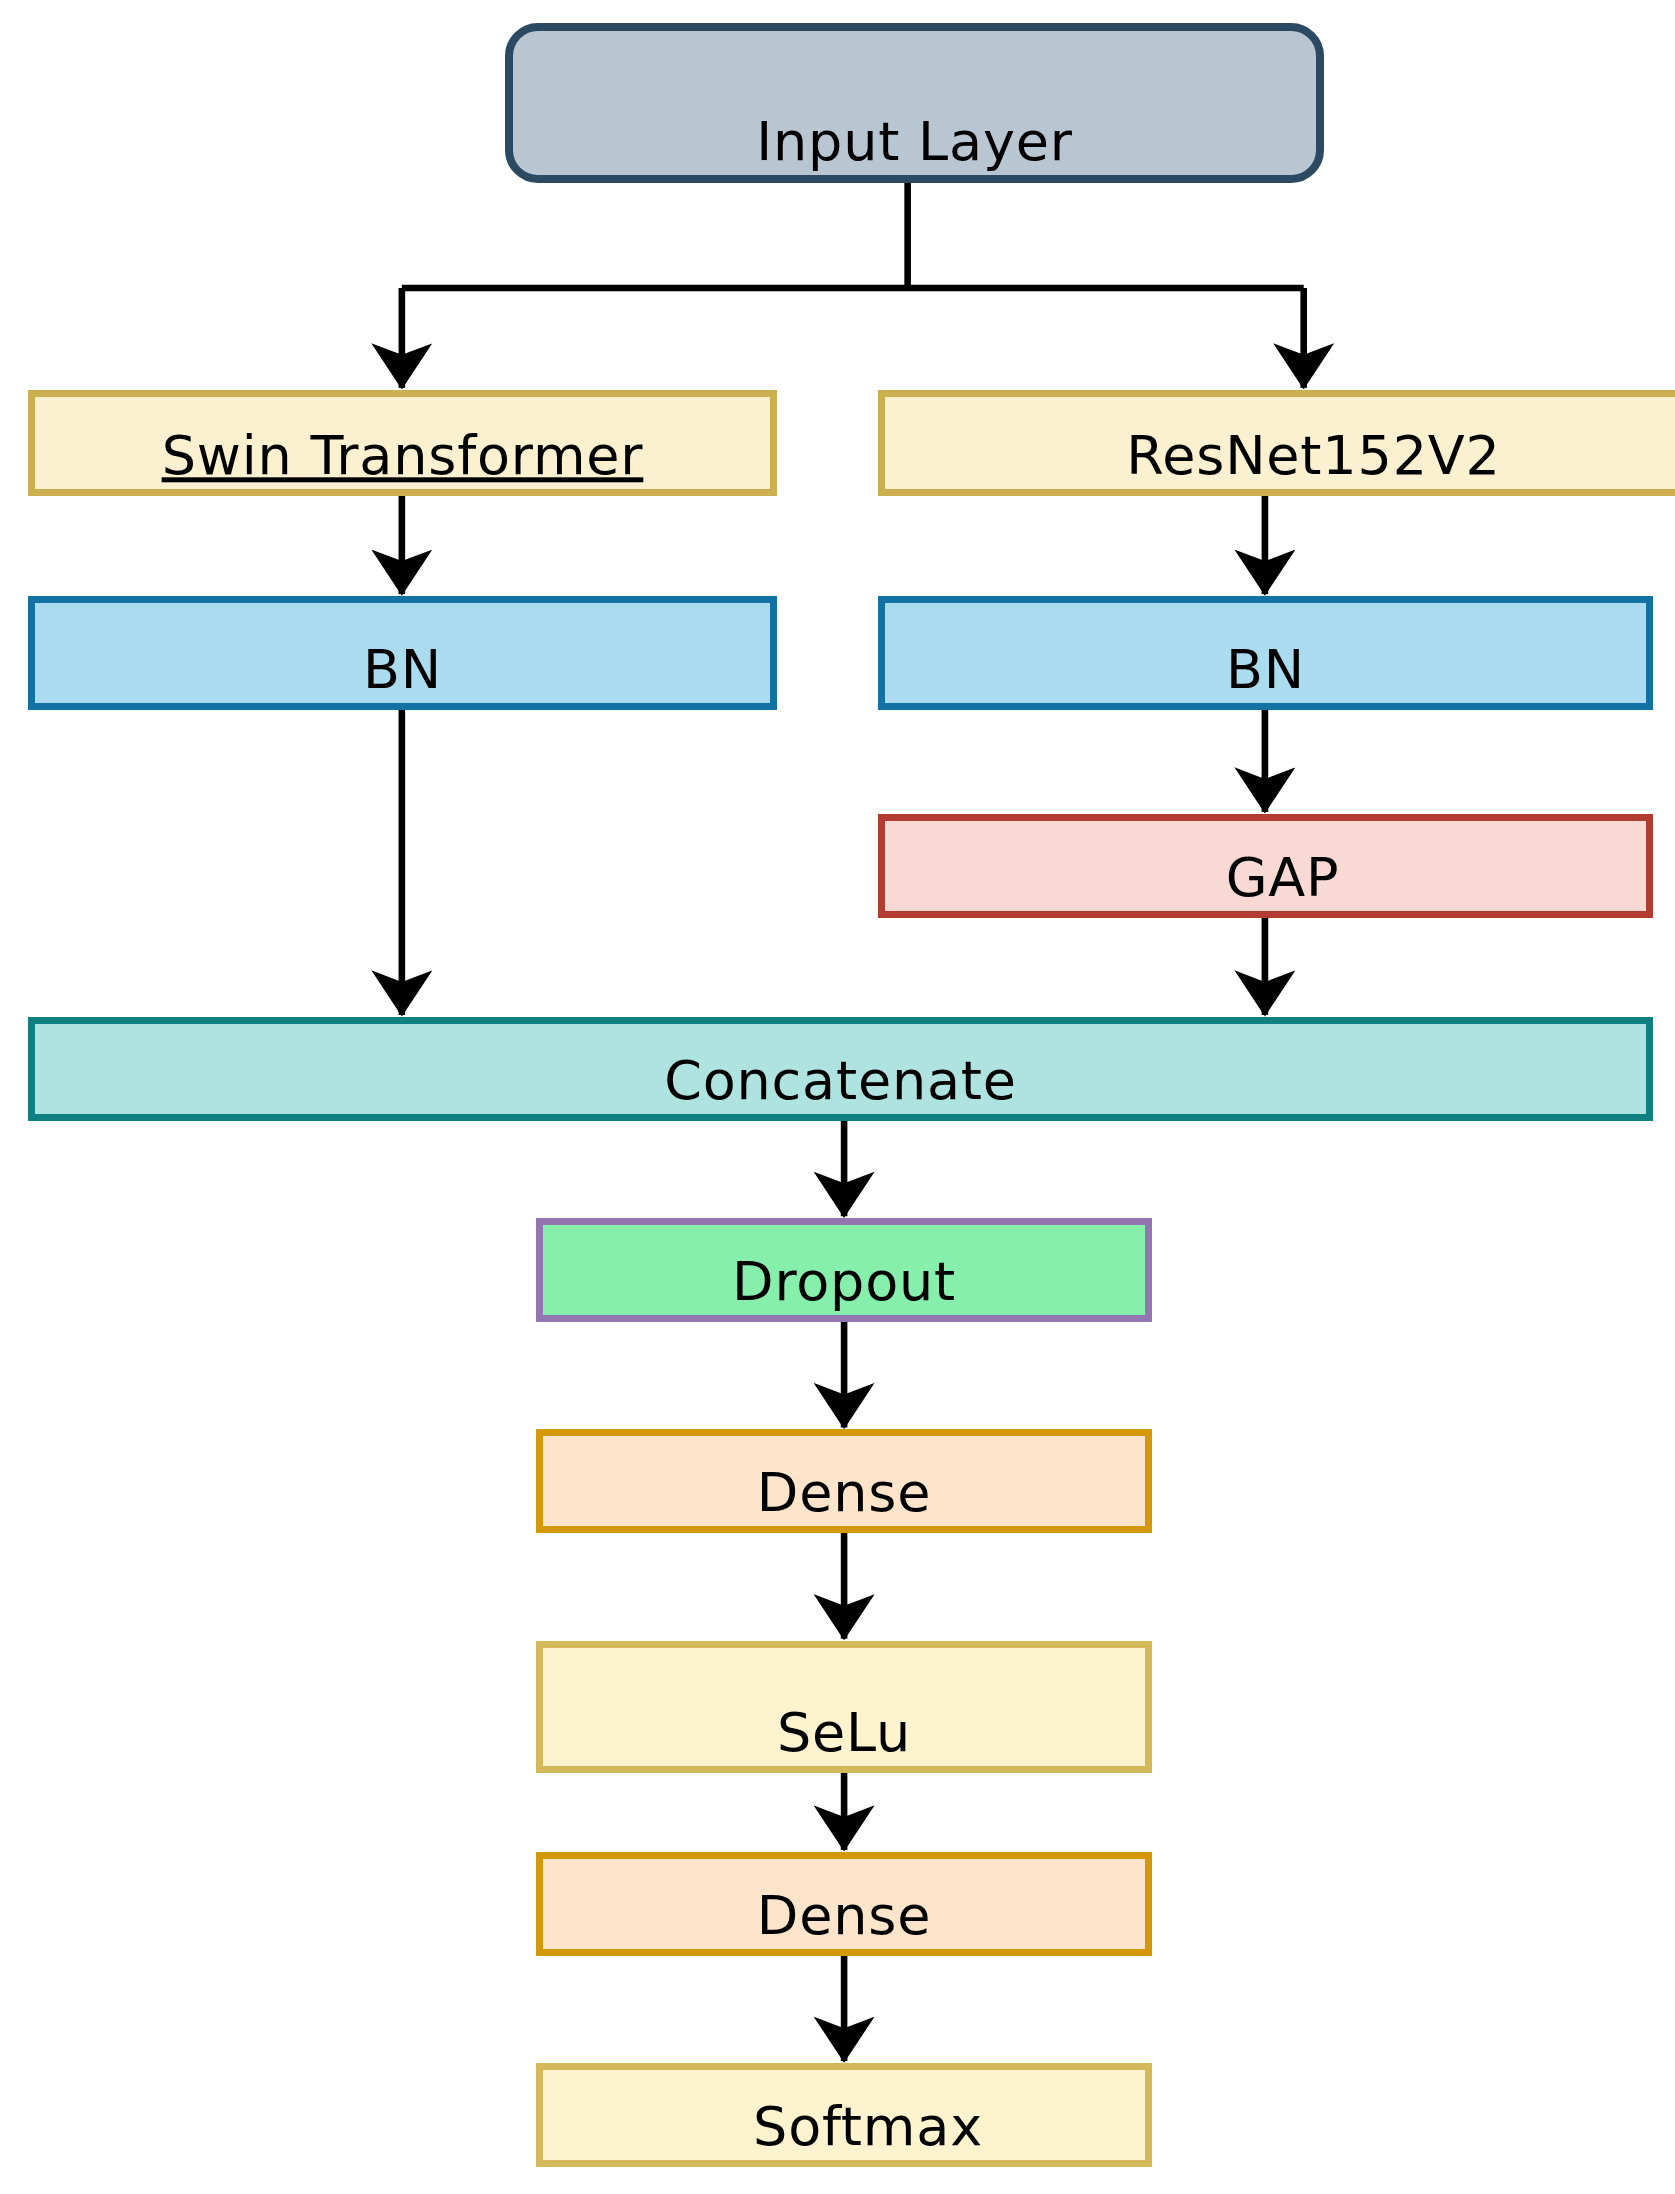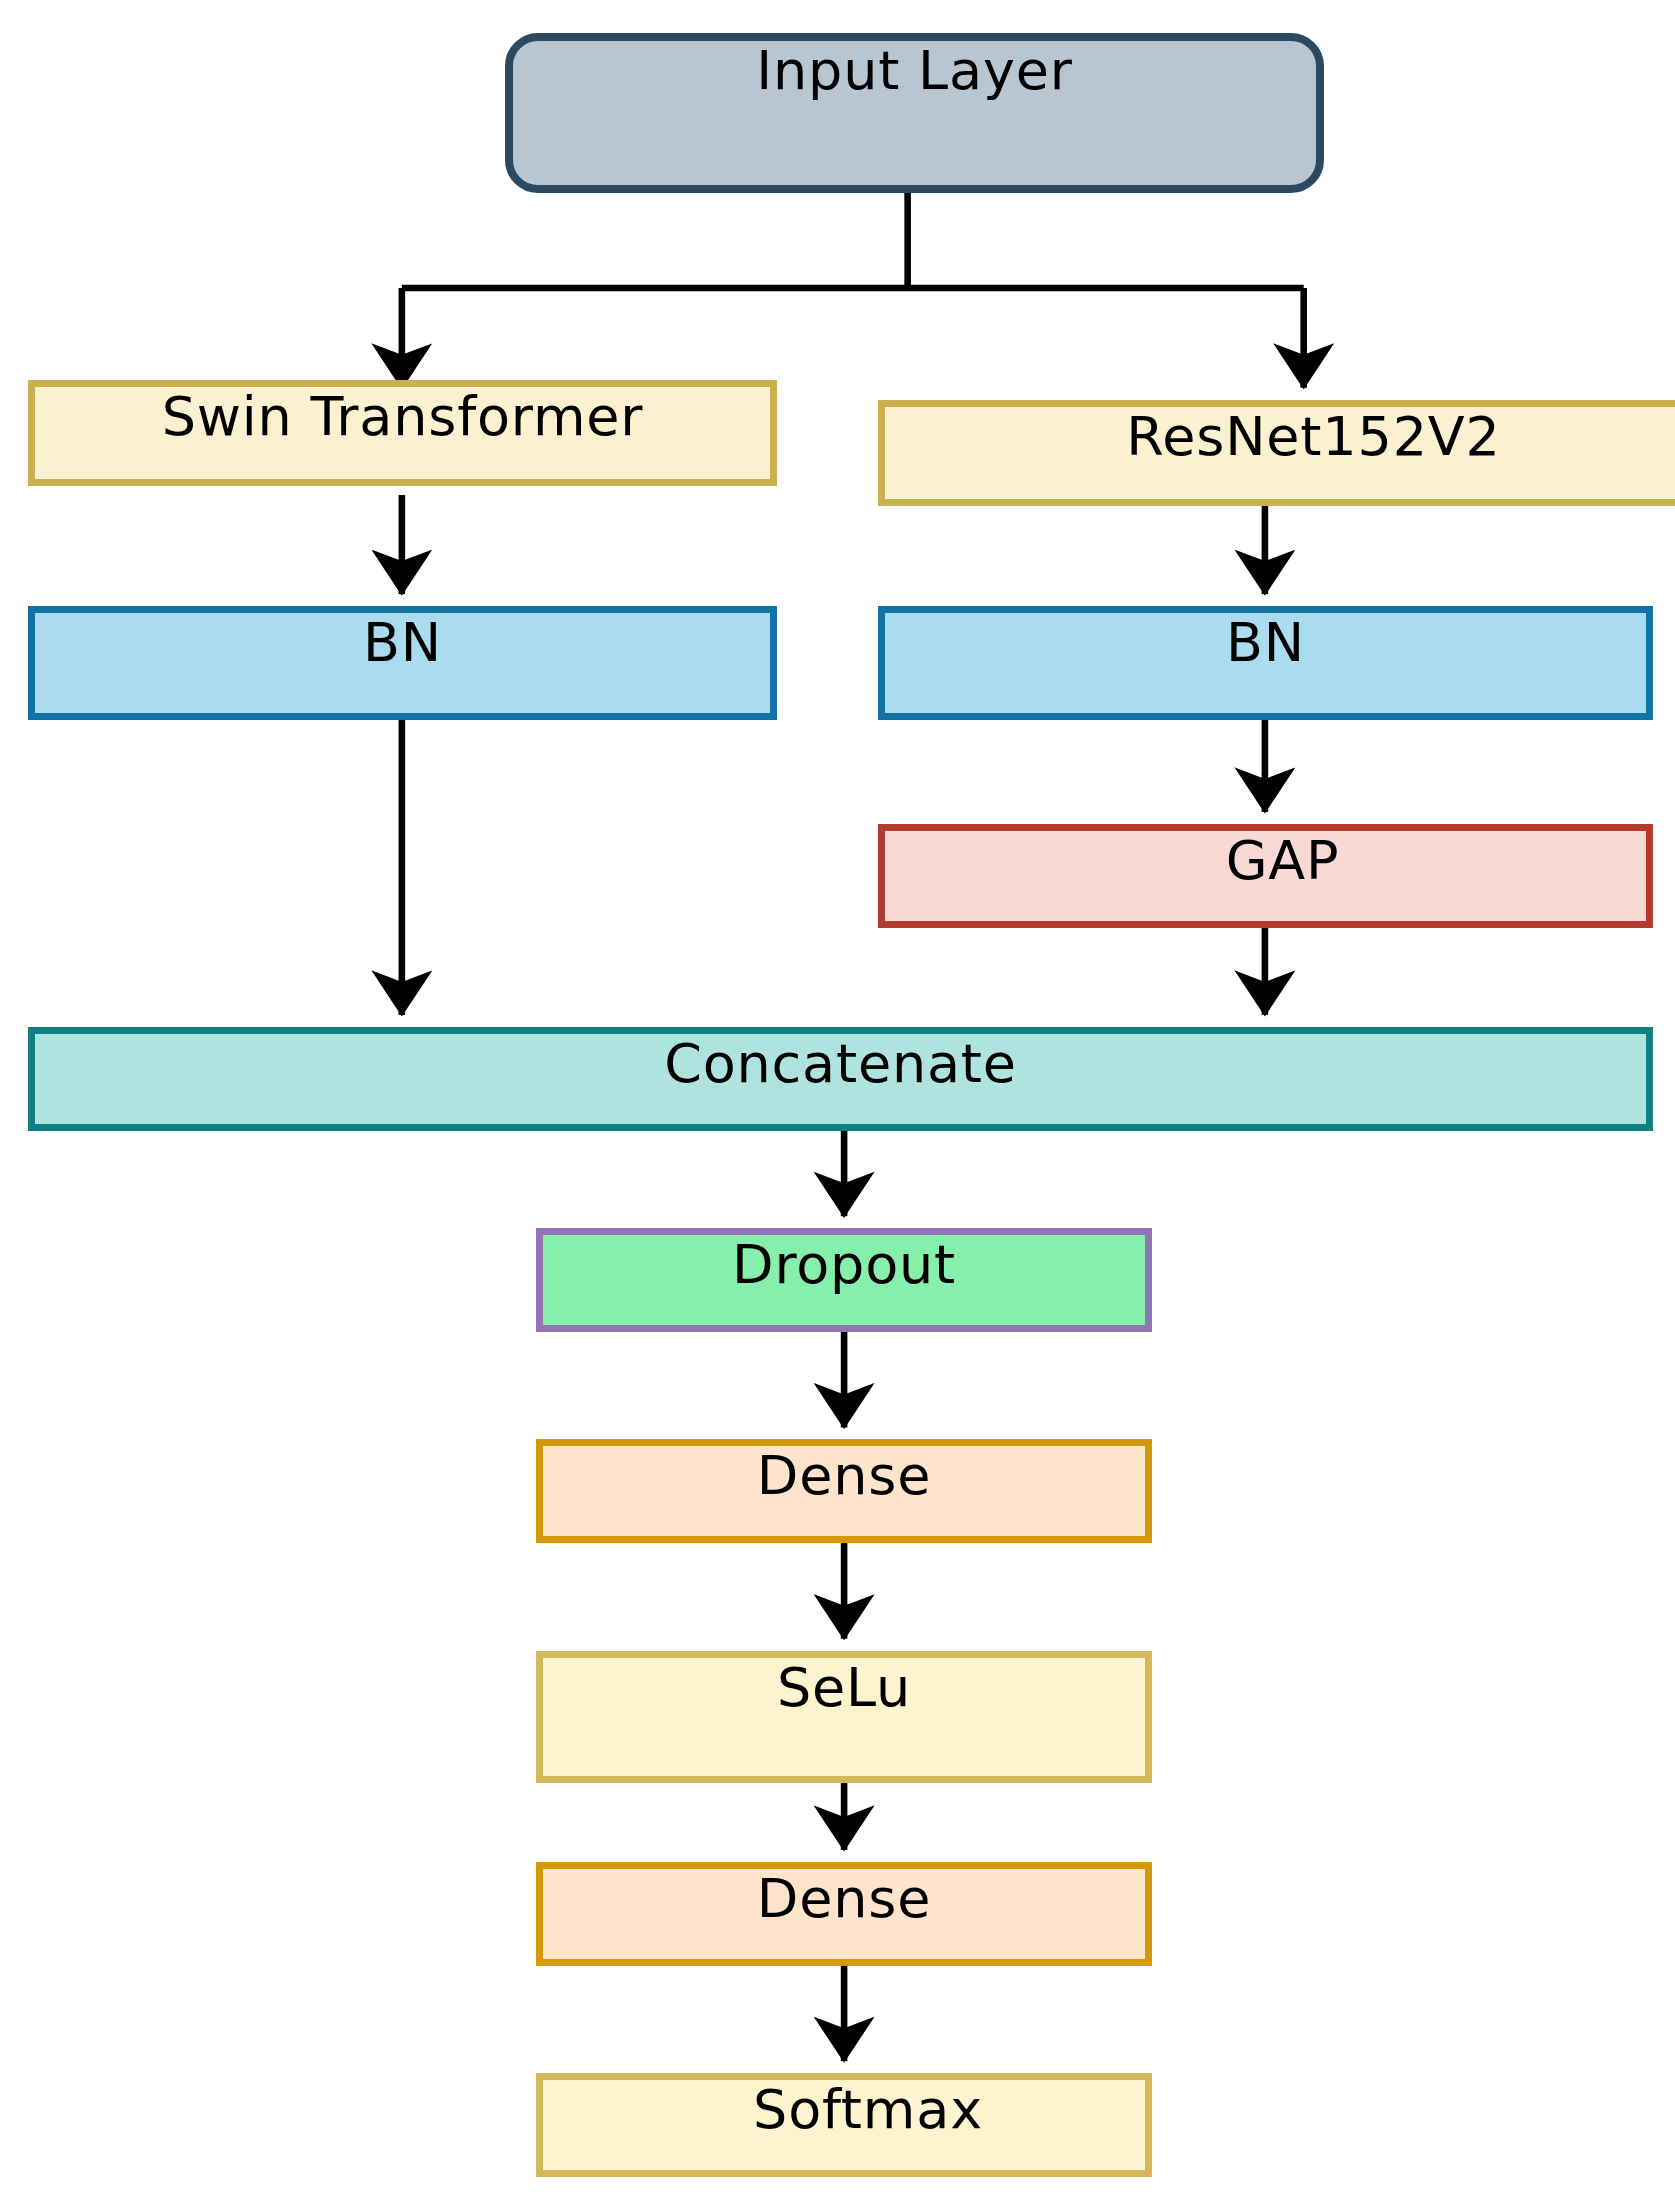--- a/index.html
+++ b/index.html
@@ -22,35 +22,34 @@
     width: 1675px;
     height: 2194px;
     display: block;
   }
   .node {
     position: absolute;
     box-sizing: border-box;
     border-style: solid;
     border-width: 7.4px;
     display: flex;
-    align-items: flex-start;
+    align-items: flex-end;
     justify-content: center;
     font-size: 54px;
     font-weight: 400;
     color: #000000;
     letter-spacing: 0.8px;
     white-space: nowrap;
     z-index: 2;
-    margin-top: 10px;
   }
   .node .lbl { transform: translateY(-1.7px); }
 
   
   .n-input   { left: 505px;  top: 23px;   width: 819px; height: 160px; border-radius: 33px; border-width: 8.3px; }
-  .n-swin    { left: 28px;   top: 370px;  width: 749px; height: 106px; }
+  .n-swin    { left: 28px;   top: 390px;  width: 749px; height: 106px; text-decoration: underline; }
   .n-resnet  { left: 878px; top: 390px;  width: 871px; height: 106px; }
   .n-bnl     { left: 28px;   top: 596px;  width: 749px; height: 114px; }
   .n-bnr     { left: 878px; top: 596px;  width: 775px; height: 114px; }
   .n-gap     { left: 878px; top: 814px;  width: 775px; height: 104px; }
   .n-concat  { left: 28px;   top: 1017px; width: 1625px; height: 104px; }
   .n-dropout { left: 536px;  top: 1218px; width: 616px; height: 104px; }
   .n-dense1  { left: 536px;  top: 1429px; width: 616px; height: 104px; }
   .n-selu    { left: 536px;  top: 1641px; width: 616px; height: 132px; }
   .n-dense2  { left: 536px;  top: 1852px; width: 616px; height: 104px; }
   .n-softmax { left: 536px;  top: 2063px; width: 616px; height: 104px; padding-left: 48px; }

